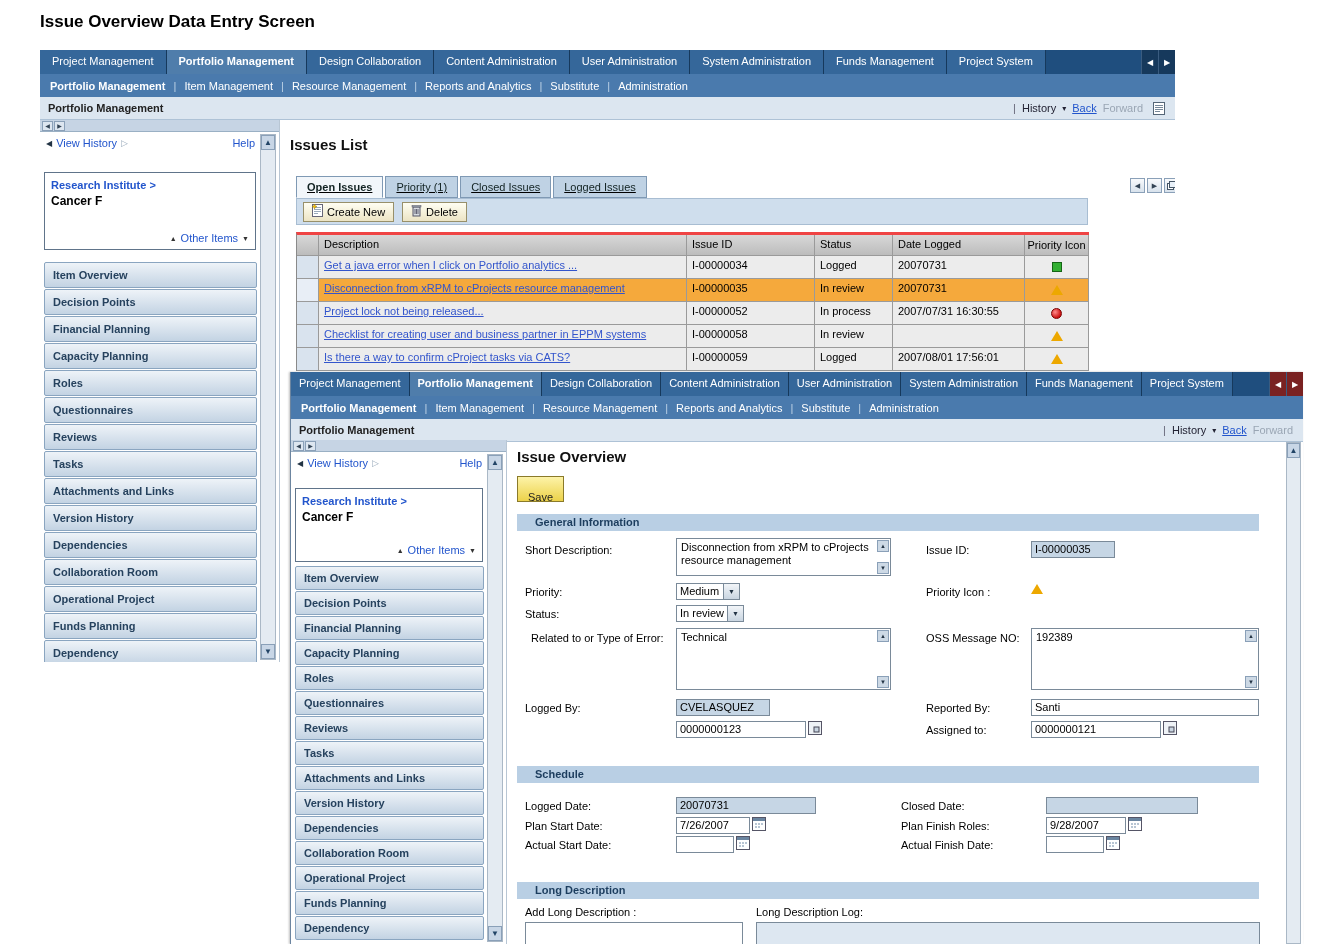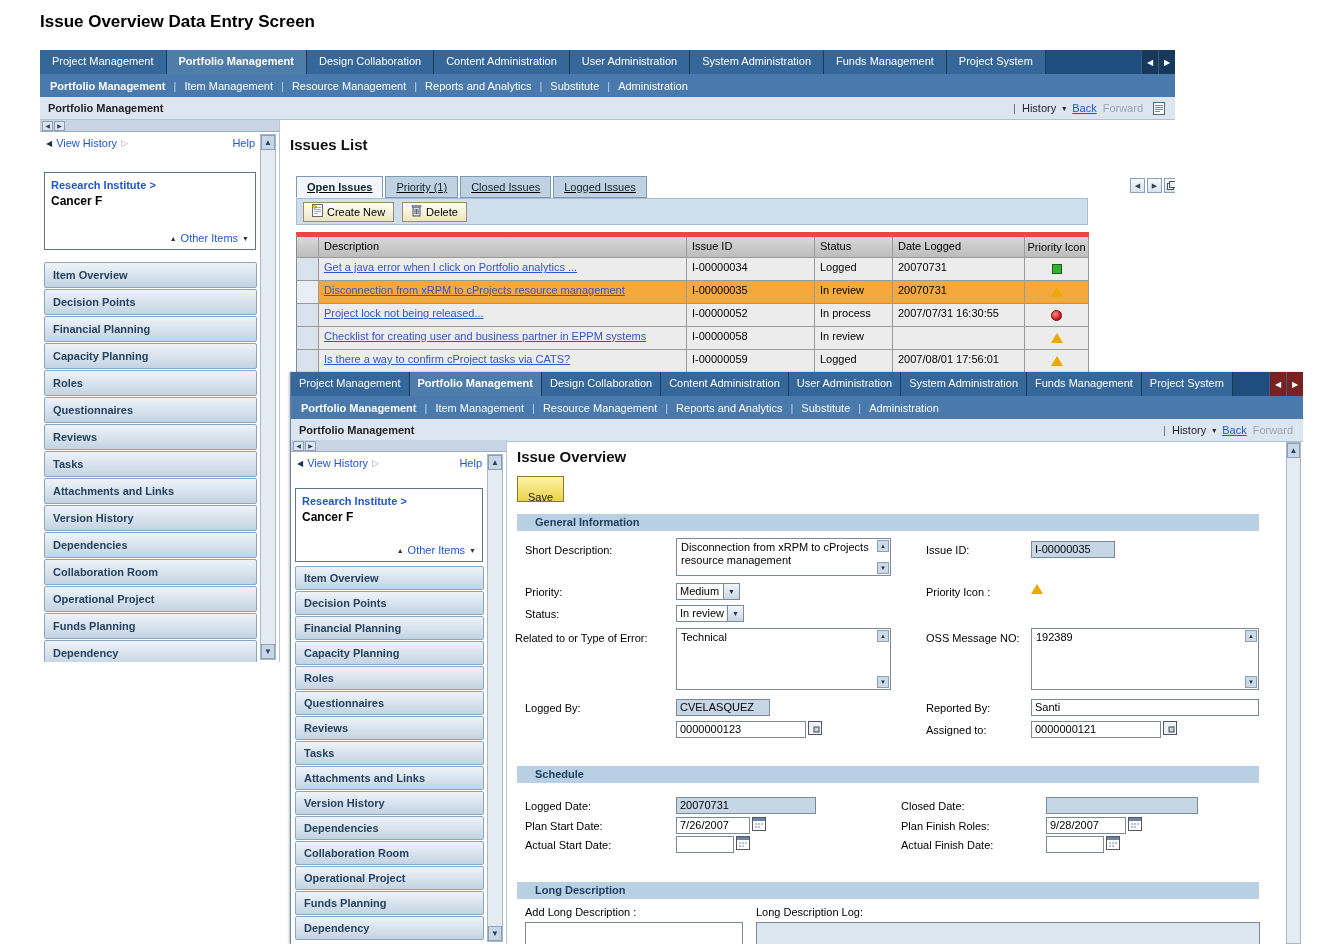--- a/index.html
+++ b/index.html
@@ -61,21 +61,21 @@
   .panel { position:absolute; }
   .h1 { position:absolute; font-size:15px; font-weight:bold; color:#111; }
   .mini-icons { position:absolute; display:flex; }
   .icobox { width:15px; height:15px; border:1px solid #8aa0b8; background:linear-gradient(#f8fafc,#d8e2ec); display:inline-flex; align-items:center; justify-content:center; font-size:7px; color:#345; margin-left:2px; }
   .itabs { position:absolute; display:flex;text-decoration:underline; }
   .itab { height:22px; line-height:21px; padding:0 10px; font-size:11px; background:#bfd2e4; border:1px solid #7f99b4; margin-right:2px; color:#122; white-space:nowrap; }
   .itab.active { background:#f2f6fa; font-weight:bold; border-bottom-color:#f2f6fa; }
   .toolbar { position:absolute; background:#cfdeed; border:1px solid #a8bdd2; display:flex; align-items:center; padding-left:6px; gap:8px; }
   .tbtn { display:inline-flex; align-items:center; gap:4px; font-size:11px; height:20px; padding:0 8px; border:1px solid #98906a; background:linear-gradient(#fffef2,#ece4c4); font-family:inherit; }
 
-  .itable { position:absolute; border-top:5px solid #ef4444; border-left:1px solid #8a8a8a; background:#0c4a6e; }
+  .itable { position:absolute; border-top:3px solid #ef4444; border-left:1px solid #8a8a8a; background:#0c4a6e; }
   .trow { display:flex; }
   .tcell { border-right:1px solid #9a9a9a; border-bottom:1px solid #9a9a9a; font-size:11px; padding:3px 5px; height:23px; overflow:hidden; white-space:nowrap; background:#ececec; }
   .thead .tcell { background:linear-gradient(#d8d8d8,#bcbcbc); height:21px; padding:3px 5px; color:#000; }
   .c-sel { width:22px; background:#d9e3ee; padding:2px; }
   .c-desc { width:368px; }
   .c-id { width:128px; }
   .c-status { width:78px; }
   .c-date { width:132px; }
   .c-pri { width:64px; display:flex; align-items:center; justify-content:center; }
   .trow.selected .tcell { background:var(--selected-row,#f5a93c); }
@@ -411,21 +411,21 @@
       <span class="iconabs" style="left:524px;top:144px;">
           <span class="pi-tri"></span>
         </span>
 
       <div class="lbl" style="left:18px;top:168px;">Status:</div>
       <div class="selwrap" style="left:169px;top:165px;">
         <span class="selval">In review</span>
         <span class="ddbtn">▼</span>
       </div>
 
-      <div class="lbl" style="left:8px;top:192px;">Related to or Type of Error:</div>
+      <div class="lbl" style="left:24px;top:192px;">Related to or Type of Error:</div>
       <div class="ta" style="left:169px;top:188px;width:215px;height:62px;">
         <div class="ta-text">Technical</div>
         <span class="ta-up">▲</span>
         <span class="ta-dn">▼</span>
       </div>
       <div class="lbl" style="left:419px;top:192px;">OSS Message NO:</div>
       <div class="ta" style="left:524px;top:188px;width:228px;height:62px;">
         <div class="ta-text">192389</div>
         <span class="ta-up">▲</span>
         <span class="ta-dn">▼</span>

